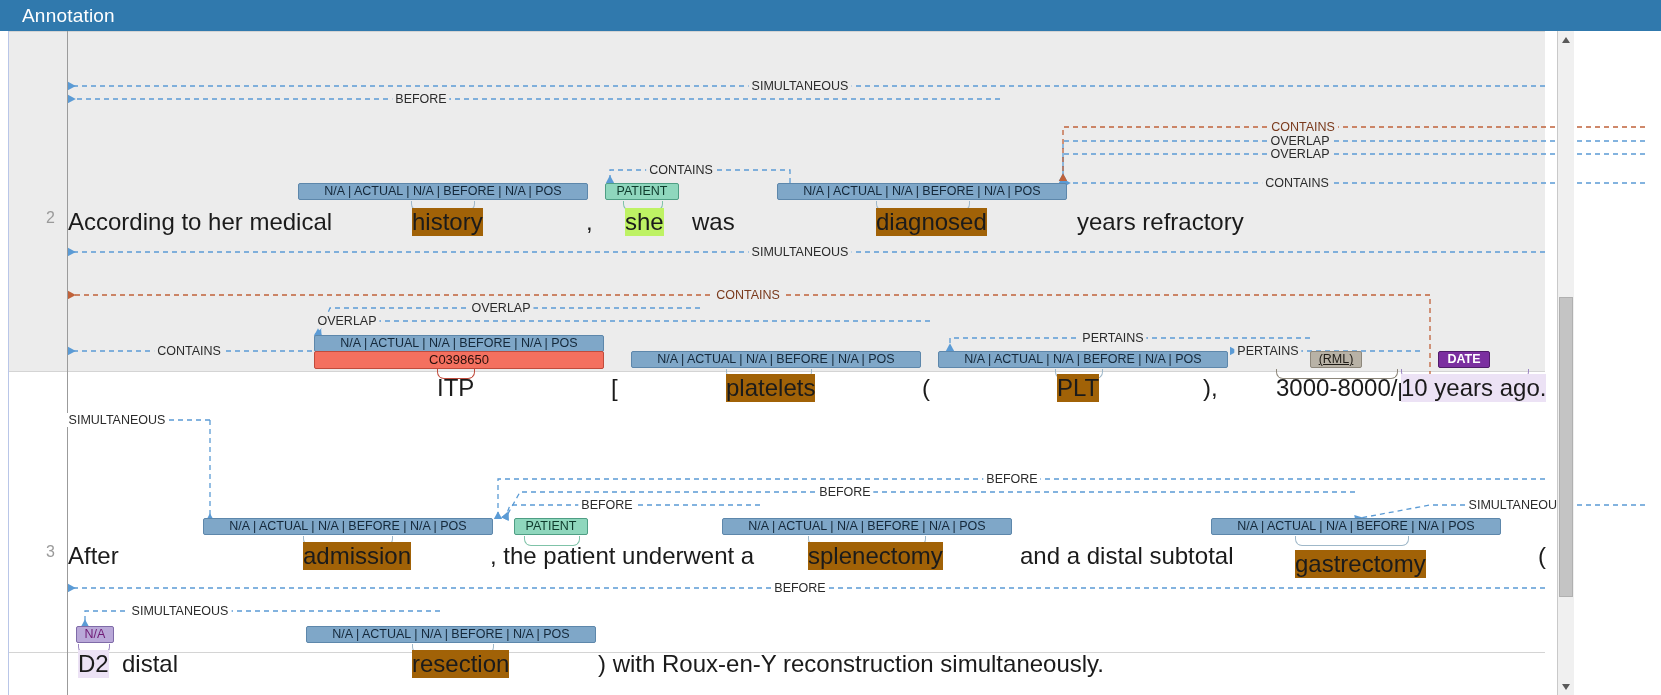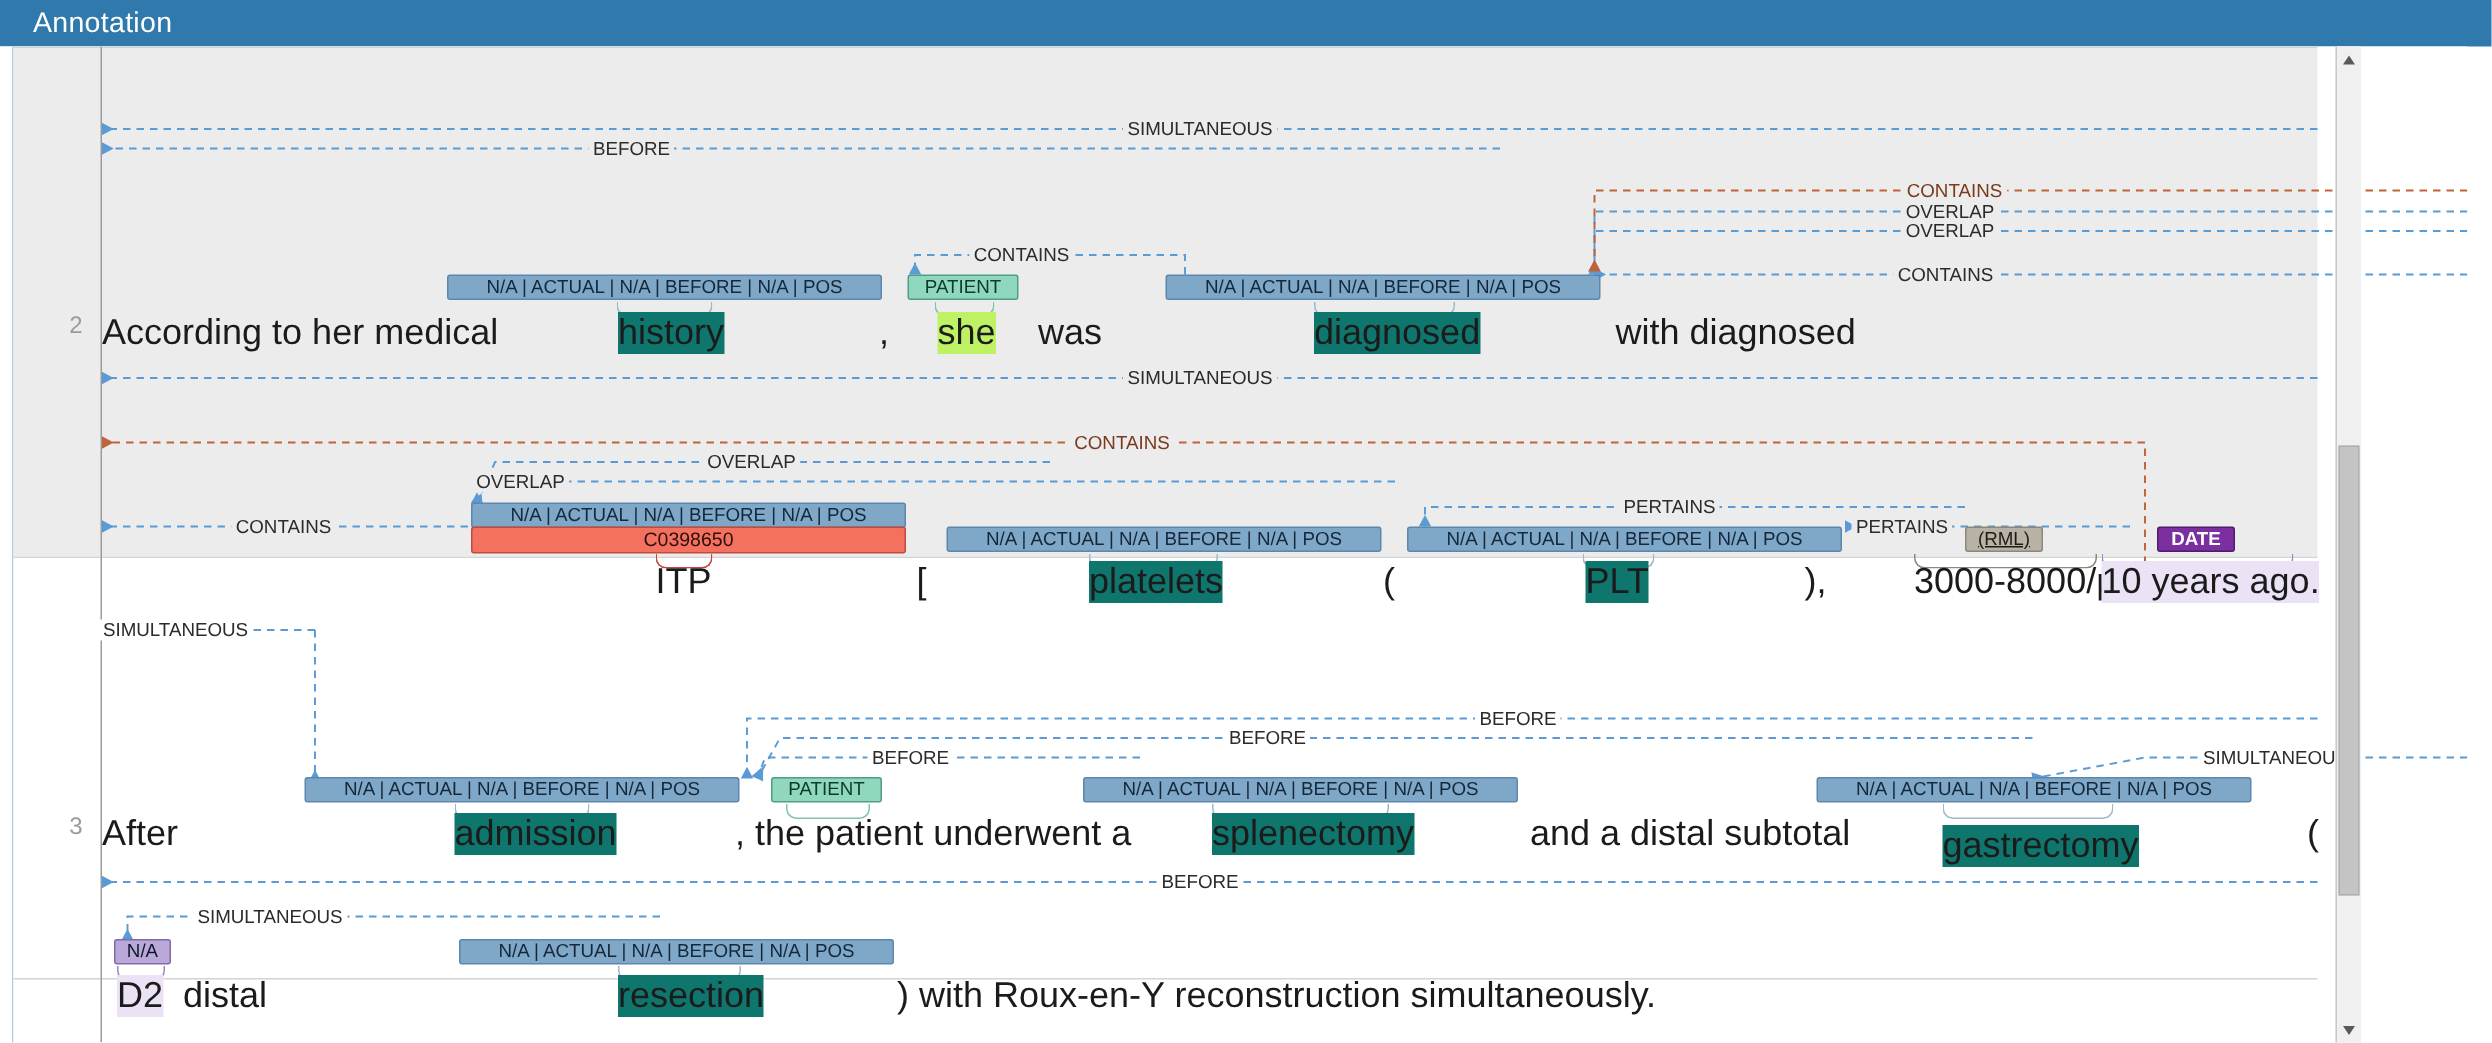--- a/index.html
+++ b/index.html
@@ -39,21 +39,21 @@
   .band.white{background:#ffffff;}
   .bandline{position:absolute;left:9px;width:1536px;height:1px;background:#d4d4d4;}
 
   
   .rownum{
     position:absolute;width:46px;text-align:right;
     color:#9a9a9a;font-size:16px;
   }
   .tok{position:absolute;white-space:pre;font-size:24px;color:#1b1b1b;}
   .tok.ann{color:#1b1b1b;}
-  .tok.hl-blue{background:#0f766e;}
+  .tok.hl-blue{background:#a16207;}
   .tok.hl-green{background:#bef264;}
   .tok.hl-purple{background:#ece2f5;}
 
   
   .chip{
     position:absolute;box-sizing:border-box;
     font-size:12.5px;line-height:15px;height:17px;
     text-align:center;white-space:nowrap;
     border-radius:2px;
   }
@@ -71,21 +71,21 @@
   }
   .chip.rml{
     background:#b8b2a6;border:1px solid #8d877b;color:#1e1b15;
     padding:0 6px;
   }
   .chip.date{
     background:#7b2fa0;border:1px solid #4f1c69;color:#ffffff;
     padding:0 8px;font-weight:bold;
   }
   .chip.na-purple{
-    background:#b9a8d8;border:1px solid #7f6ba8;color:#0f172a;
+    background:#b9a8d8;border:1px solid #7f6ba8;color:#701a75;
     padding:0 6px;
   }
 
   
   .brace{position:absolute;height:9px;border:1.4px solid #9fb8c9;
     border-top:none;border-radius:0 0 7px 7px;}
   .brace.green{border-color:#7fc3a8;}
   .brace.grey{border-color:#8d877b;}
   .brace.purple{border-color:#9b86c2;}
   .brace.red{border-color:#c04b3c;}
@@ -221,21 +221,21 @@
     <div class="chip patient" style="left:605px;top:152px;width:74px;">PATIENT</div>
     <div class="brace green" style="left:623px;top:170px;width:38px;"></div>
     <div class="tok ann hl-green" style="left:625px;top:177px;">she</div>
 
     <div class="tok" style="left:692px;top:177px;">was</div>
 
     <div class="chip attr" style="left:777px;top:152px;width:290px;">N/A | ACTUAL | N/A | BEFORE | N/A | POS</div>
     <div class="brace" style="left:876px;top:170px;width:92px;"></div>
     <div class="tok ann hl-blue" style="left:876px;top:177px;">diagnosed</div>
 
-    <div class="tok" style="left:1077px;top:177px;">with diagnosed</div>
+    <div class="tok" style="left:1077px;top:177px;">years refractory</div>
 
     <div class="chip attr" style="left:314px;top:304px;width:290px;">N/A | ACTUAL | N/A | BEFORE | N/A | POS</div>
     <div class="chip cui" style="left:314px;top:320px;width:290px;">C0398650</div>
     <div class="brace red" style="left:437px;top:338px;width:36px;"></div>
     <div class="tok ann" style="left:437px;top:343px;">ITP</div>
 
     <div class="tok" style="left:611px;top:343px;">[</div>
 
     <div class="chip attr" style="left:631px;top:320px;width:290px;">N/A | ACTUAL | N/A | BEFORE | N/A | POS</div>
     <div class="brace" style="left:726px;top:338px;width:84px;"></div>

